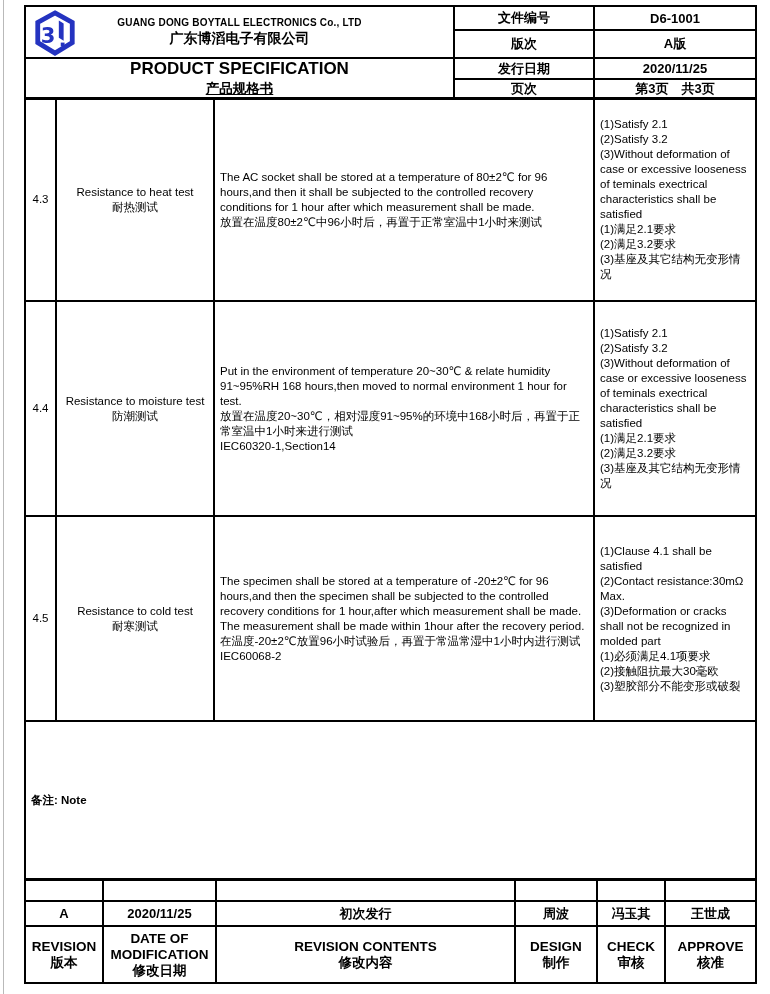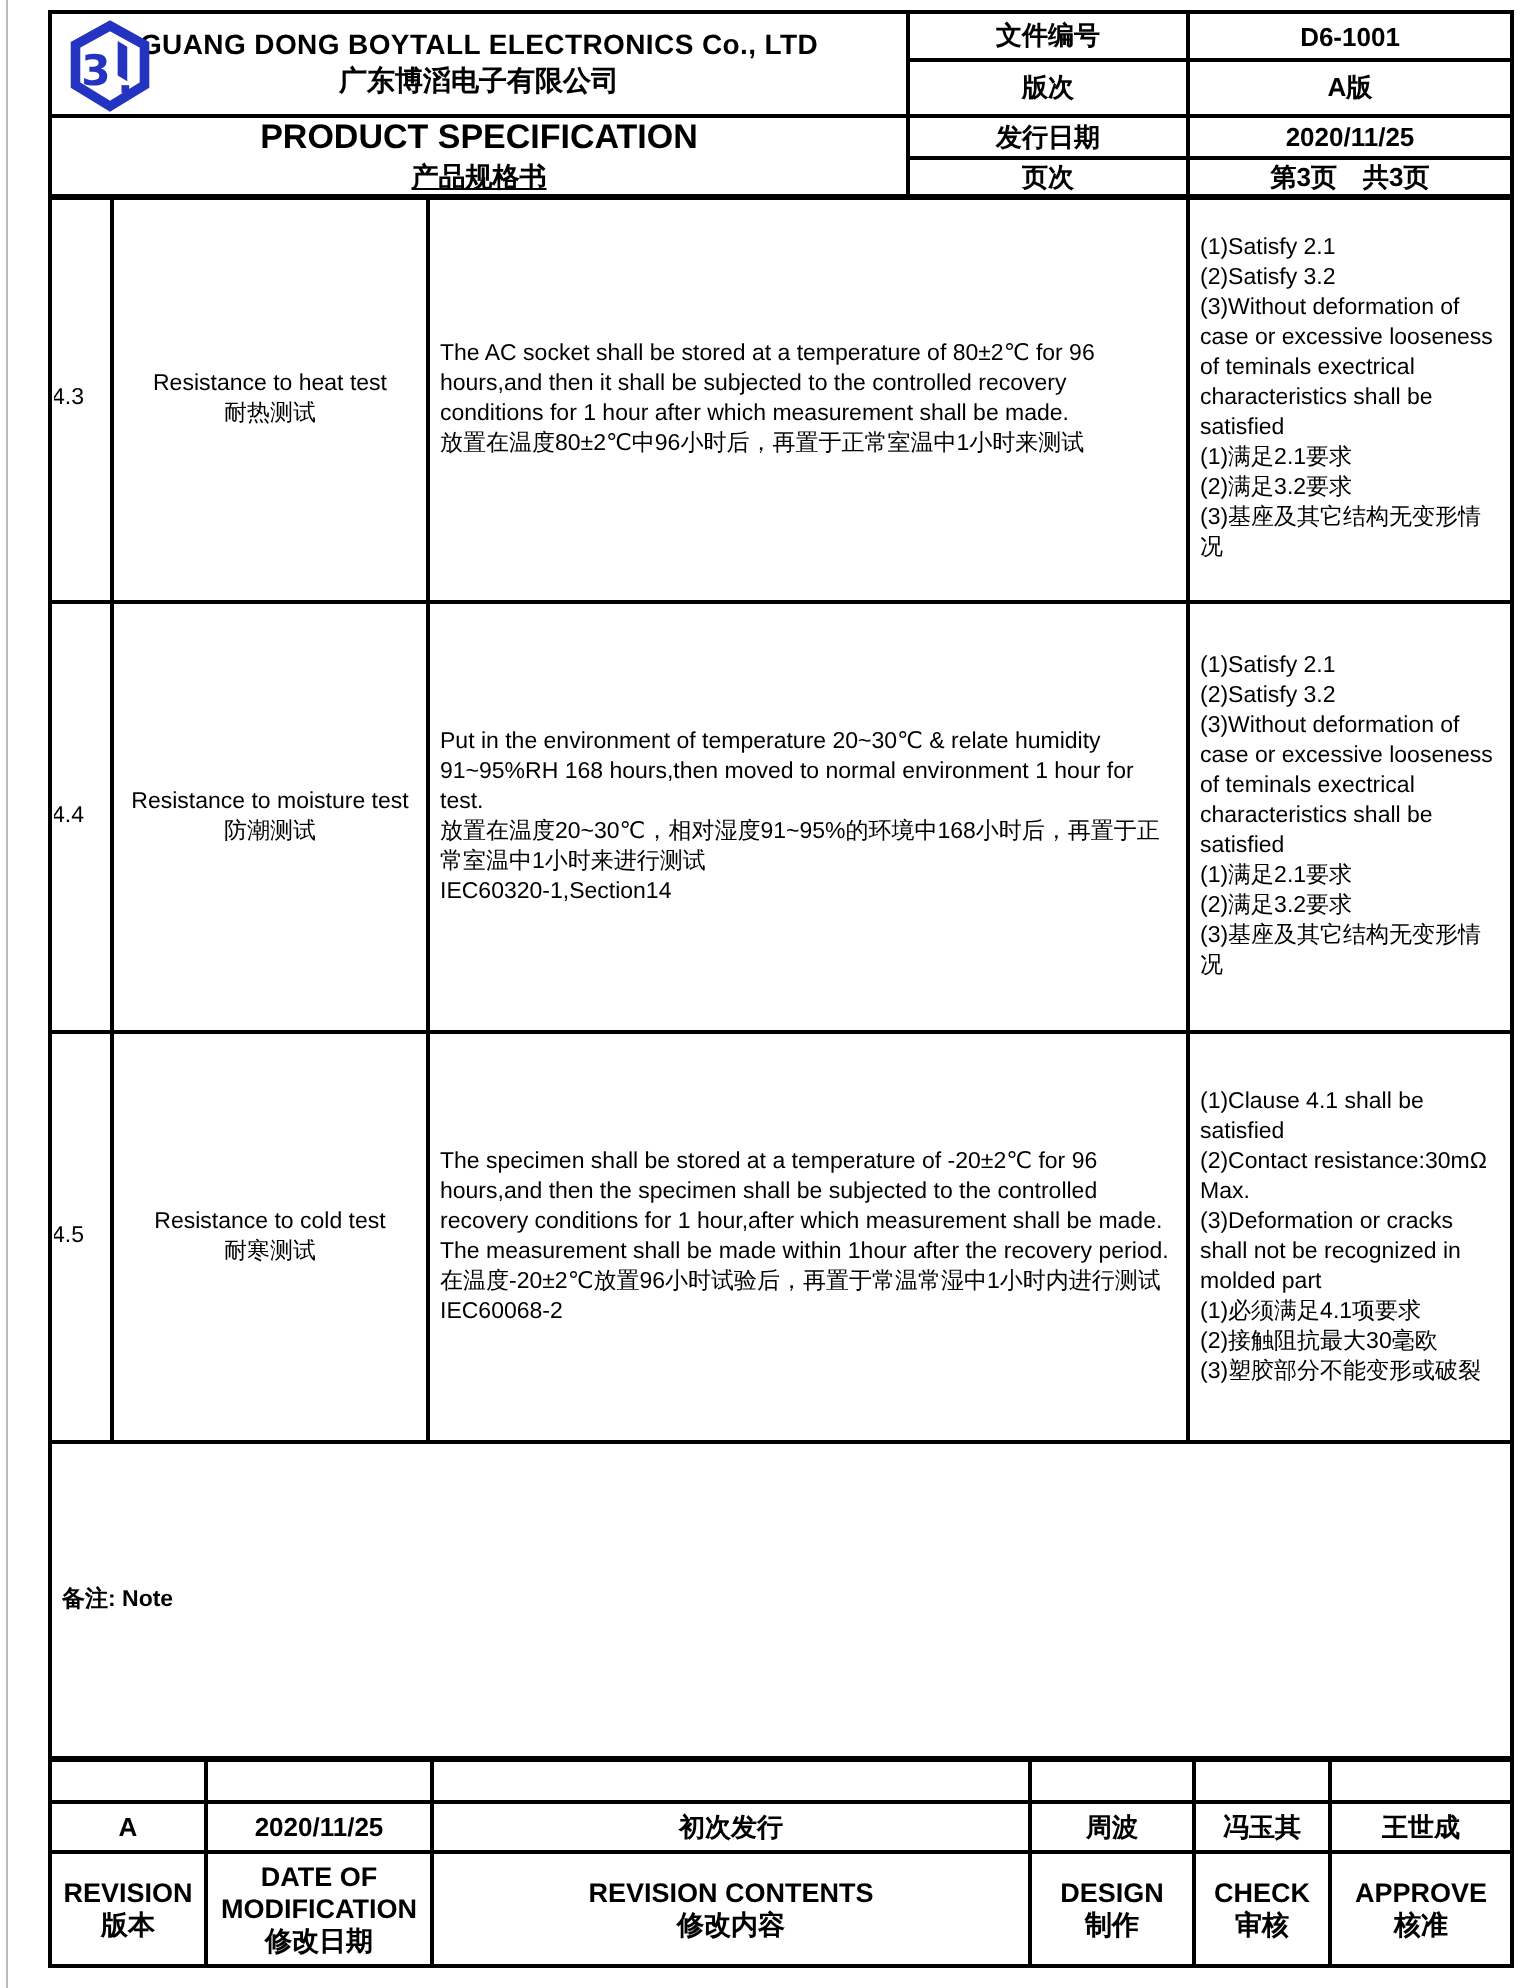--- a/index.html
+++ b/index.html
@@ -12,33 +12,33 @@
   .scan-edge { position:absolute; left:3px; top:0; width:1px; height:100%; background:#b9b9b9; }
 
   table { border-collapse:collapse; table-layout:fixed; position:absolute; left:24px; }
   td { border:2px solid #000; overflow:hidden; }
 
   
   .hdr { top:5px; width:731px; }
   .hdr td { text-align:center; vertical-align:middle; }
   .company-cell { position:relative; height:52px; }
   .logo-wrap { position:absolute; left:6px; top:3px; width:46px; height:46px; color:var(--logo-color,#2433c0); }
-  .company-en { font-size:14px; font-weight:bold; letter-spacing:.2px; }
+  .company-en { font-size:10px; font-weight:bold; letter-spacing:.2px; }
   .company-cn { font-size:14px; font-weight:bold; margin-top:2px; }
   .spec-title-cell { height:41px; }
   .title-en { font-size:17px; font-weight:bold; }
   .title-cn { font-size:13.5px; font-weight:bold; margin-top:1px;text-decoration:underline; }
   .hdr-label { font-size:13px; font-weight:bold; }
   .hdr-value { font-size:13px; font-weight:bold; }
   .hr1 { height:24px; } .hr2 { height:28px; } .hr3 { height:21px; } .hr4 { height:20px; }
 
   
   .main { top:97px; width:731px; }
   .main td { vertical-align:middle; font-size:11.5px; line-height:15px; }
-  .cell-no { text-align:left; font-size:12px;border-radius:14px; }
+  .cell-no { text-align:center; font-size:12px;border-radius:14px; }
   .cell-name { text-align:center; font-size:12px; line-height:17px; }
   .cell-desc { padding:4px 5px; white-space:pre-line; }
   .cell-crit { padding:18px 5px; white-space:pre-line; }
   .row-43 td { height:203px; }
   .row-44 td { height:215px; }
   .row-45 td { height:205px; }
   .note-cell { height:158px; vertical-align:top; padding:6px 5px; font-size:13px; font-weight:bold; }
 
   
   .rev { top:879px; width:731px; }

